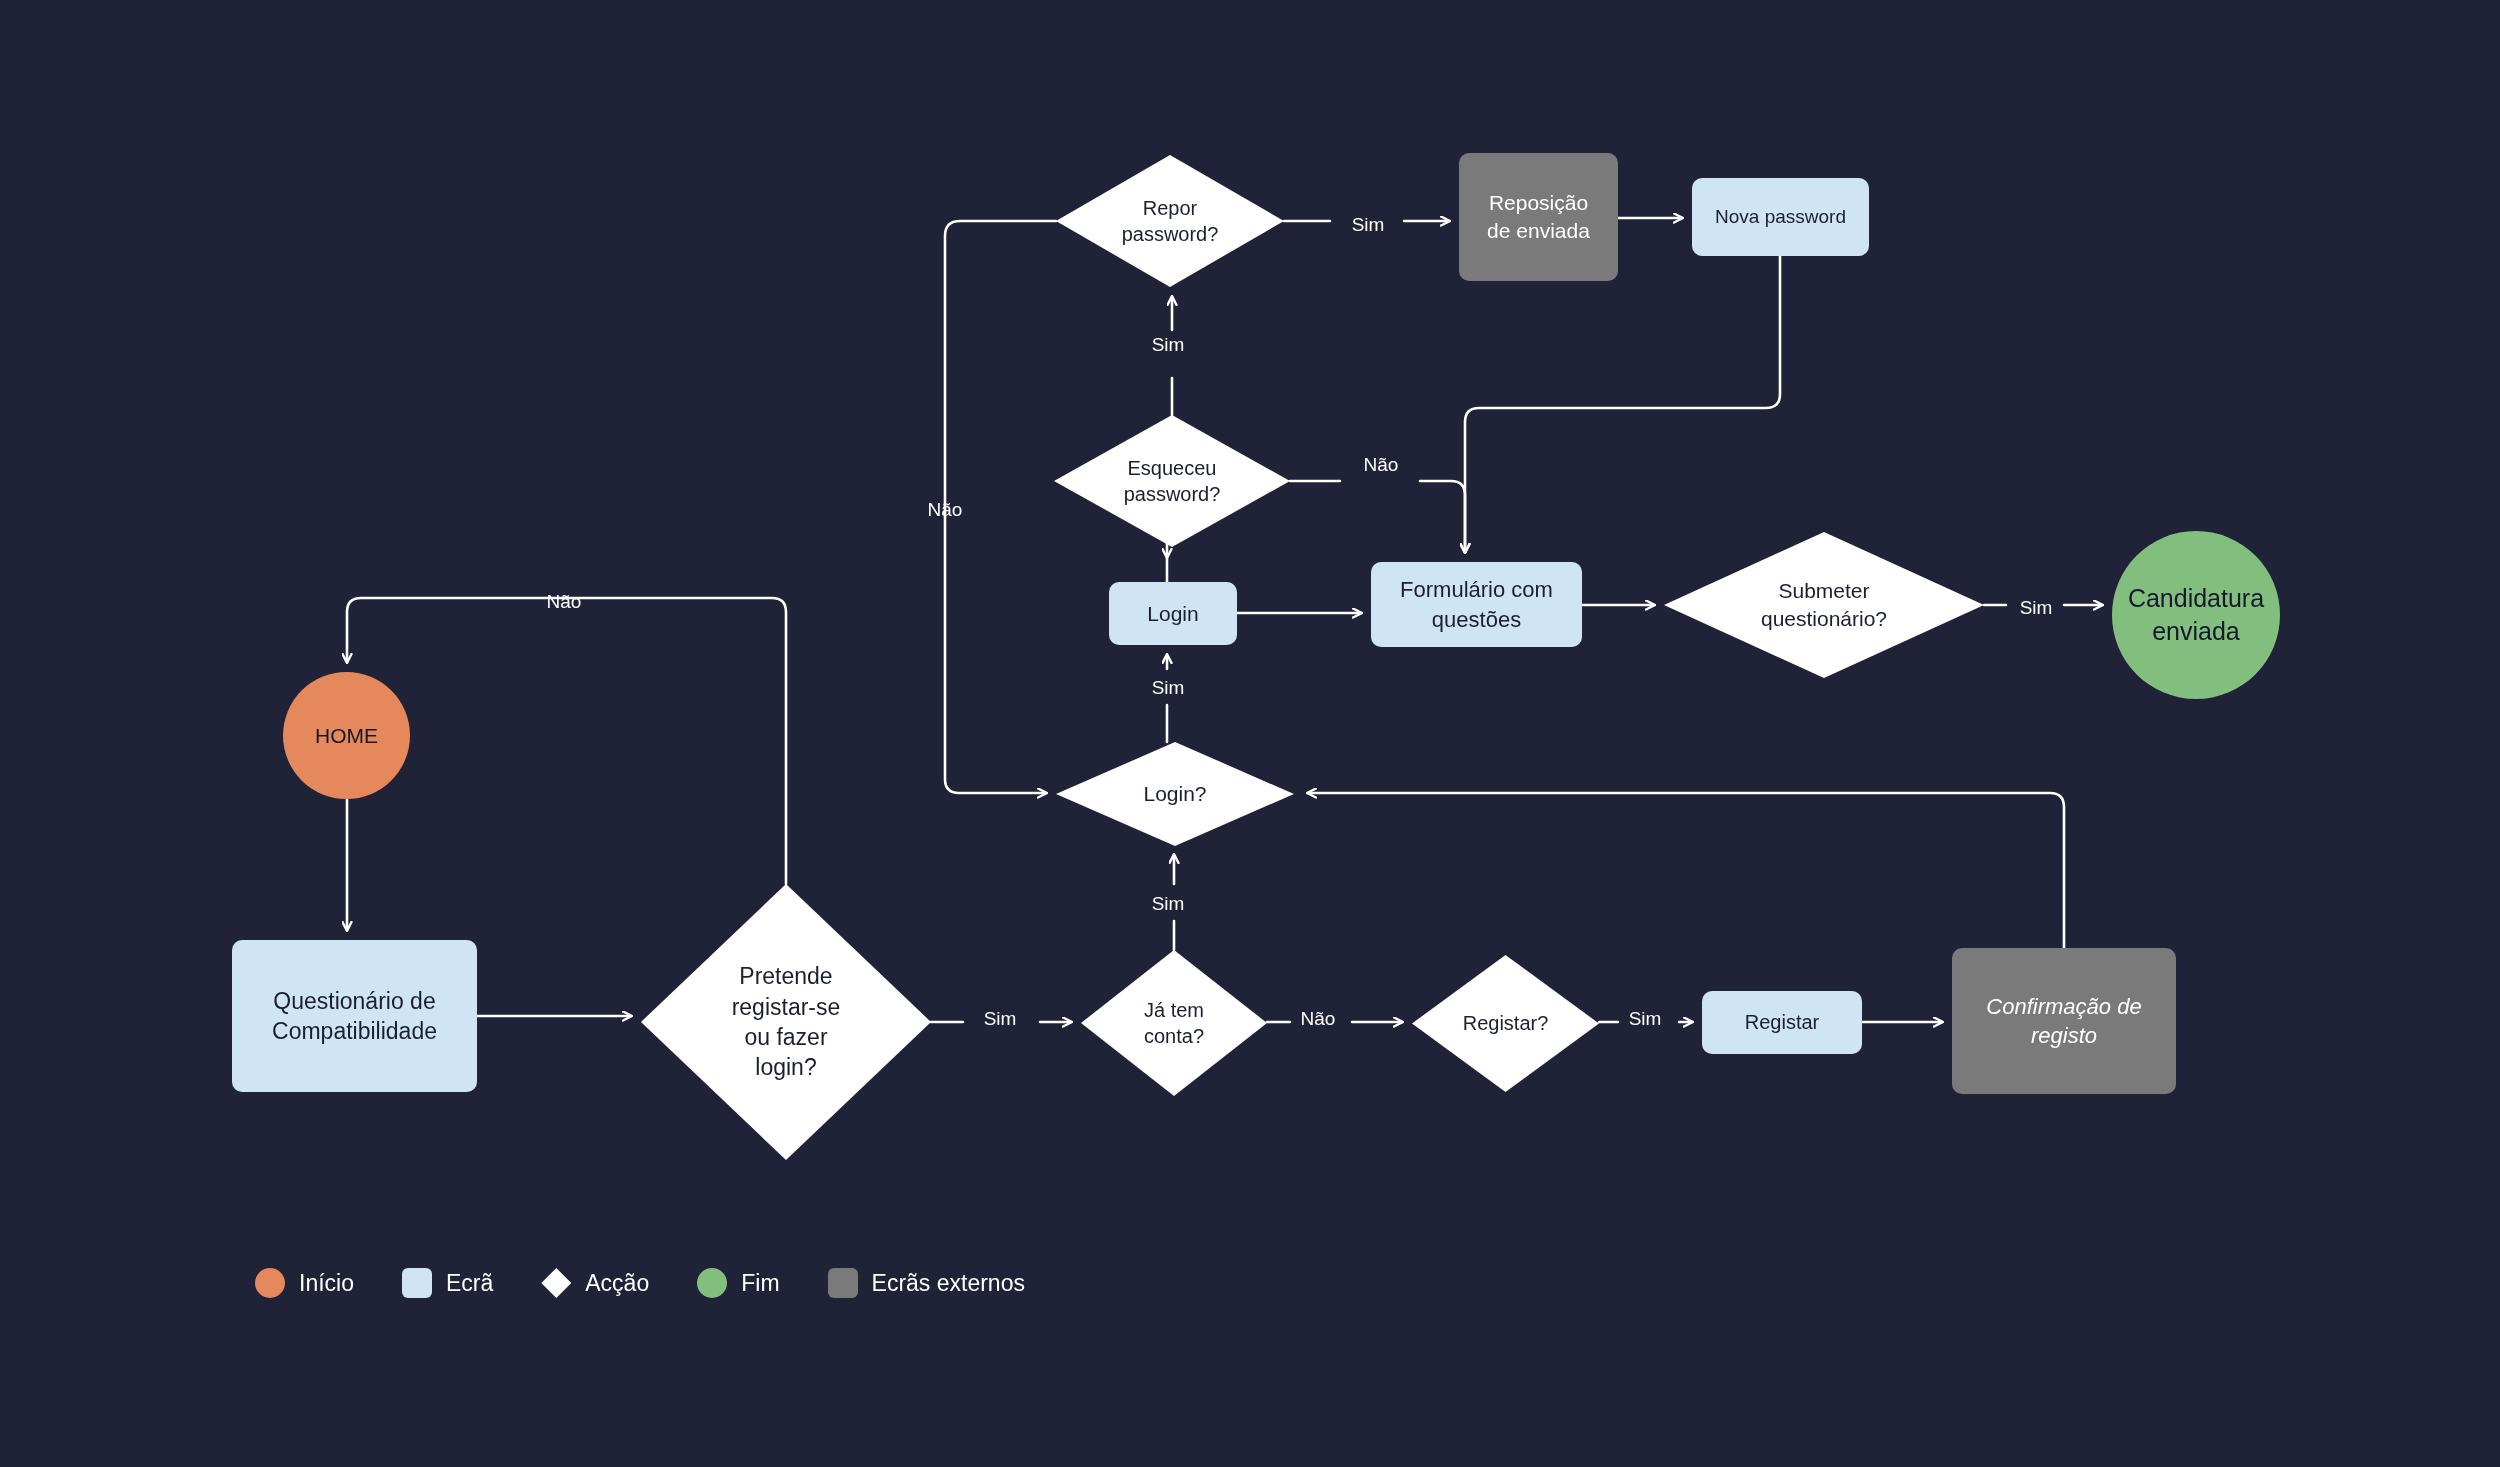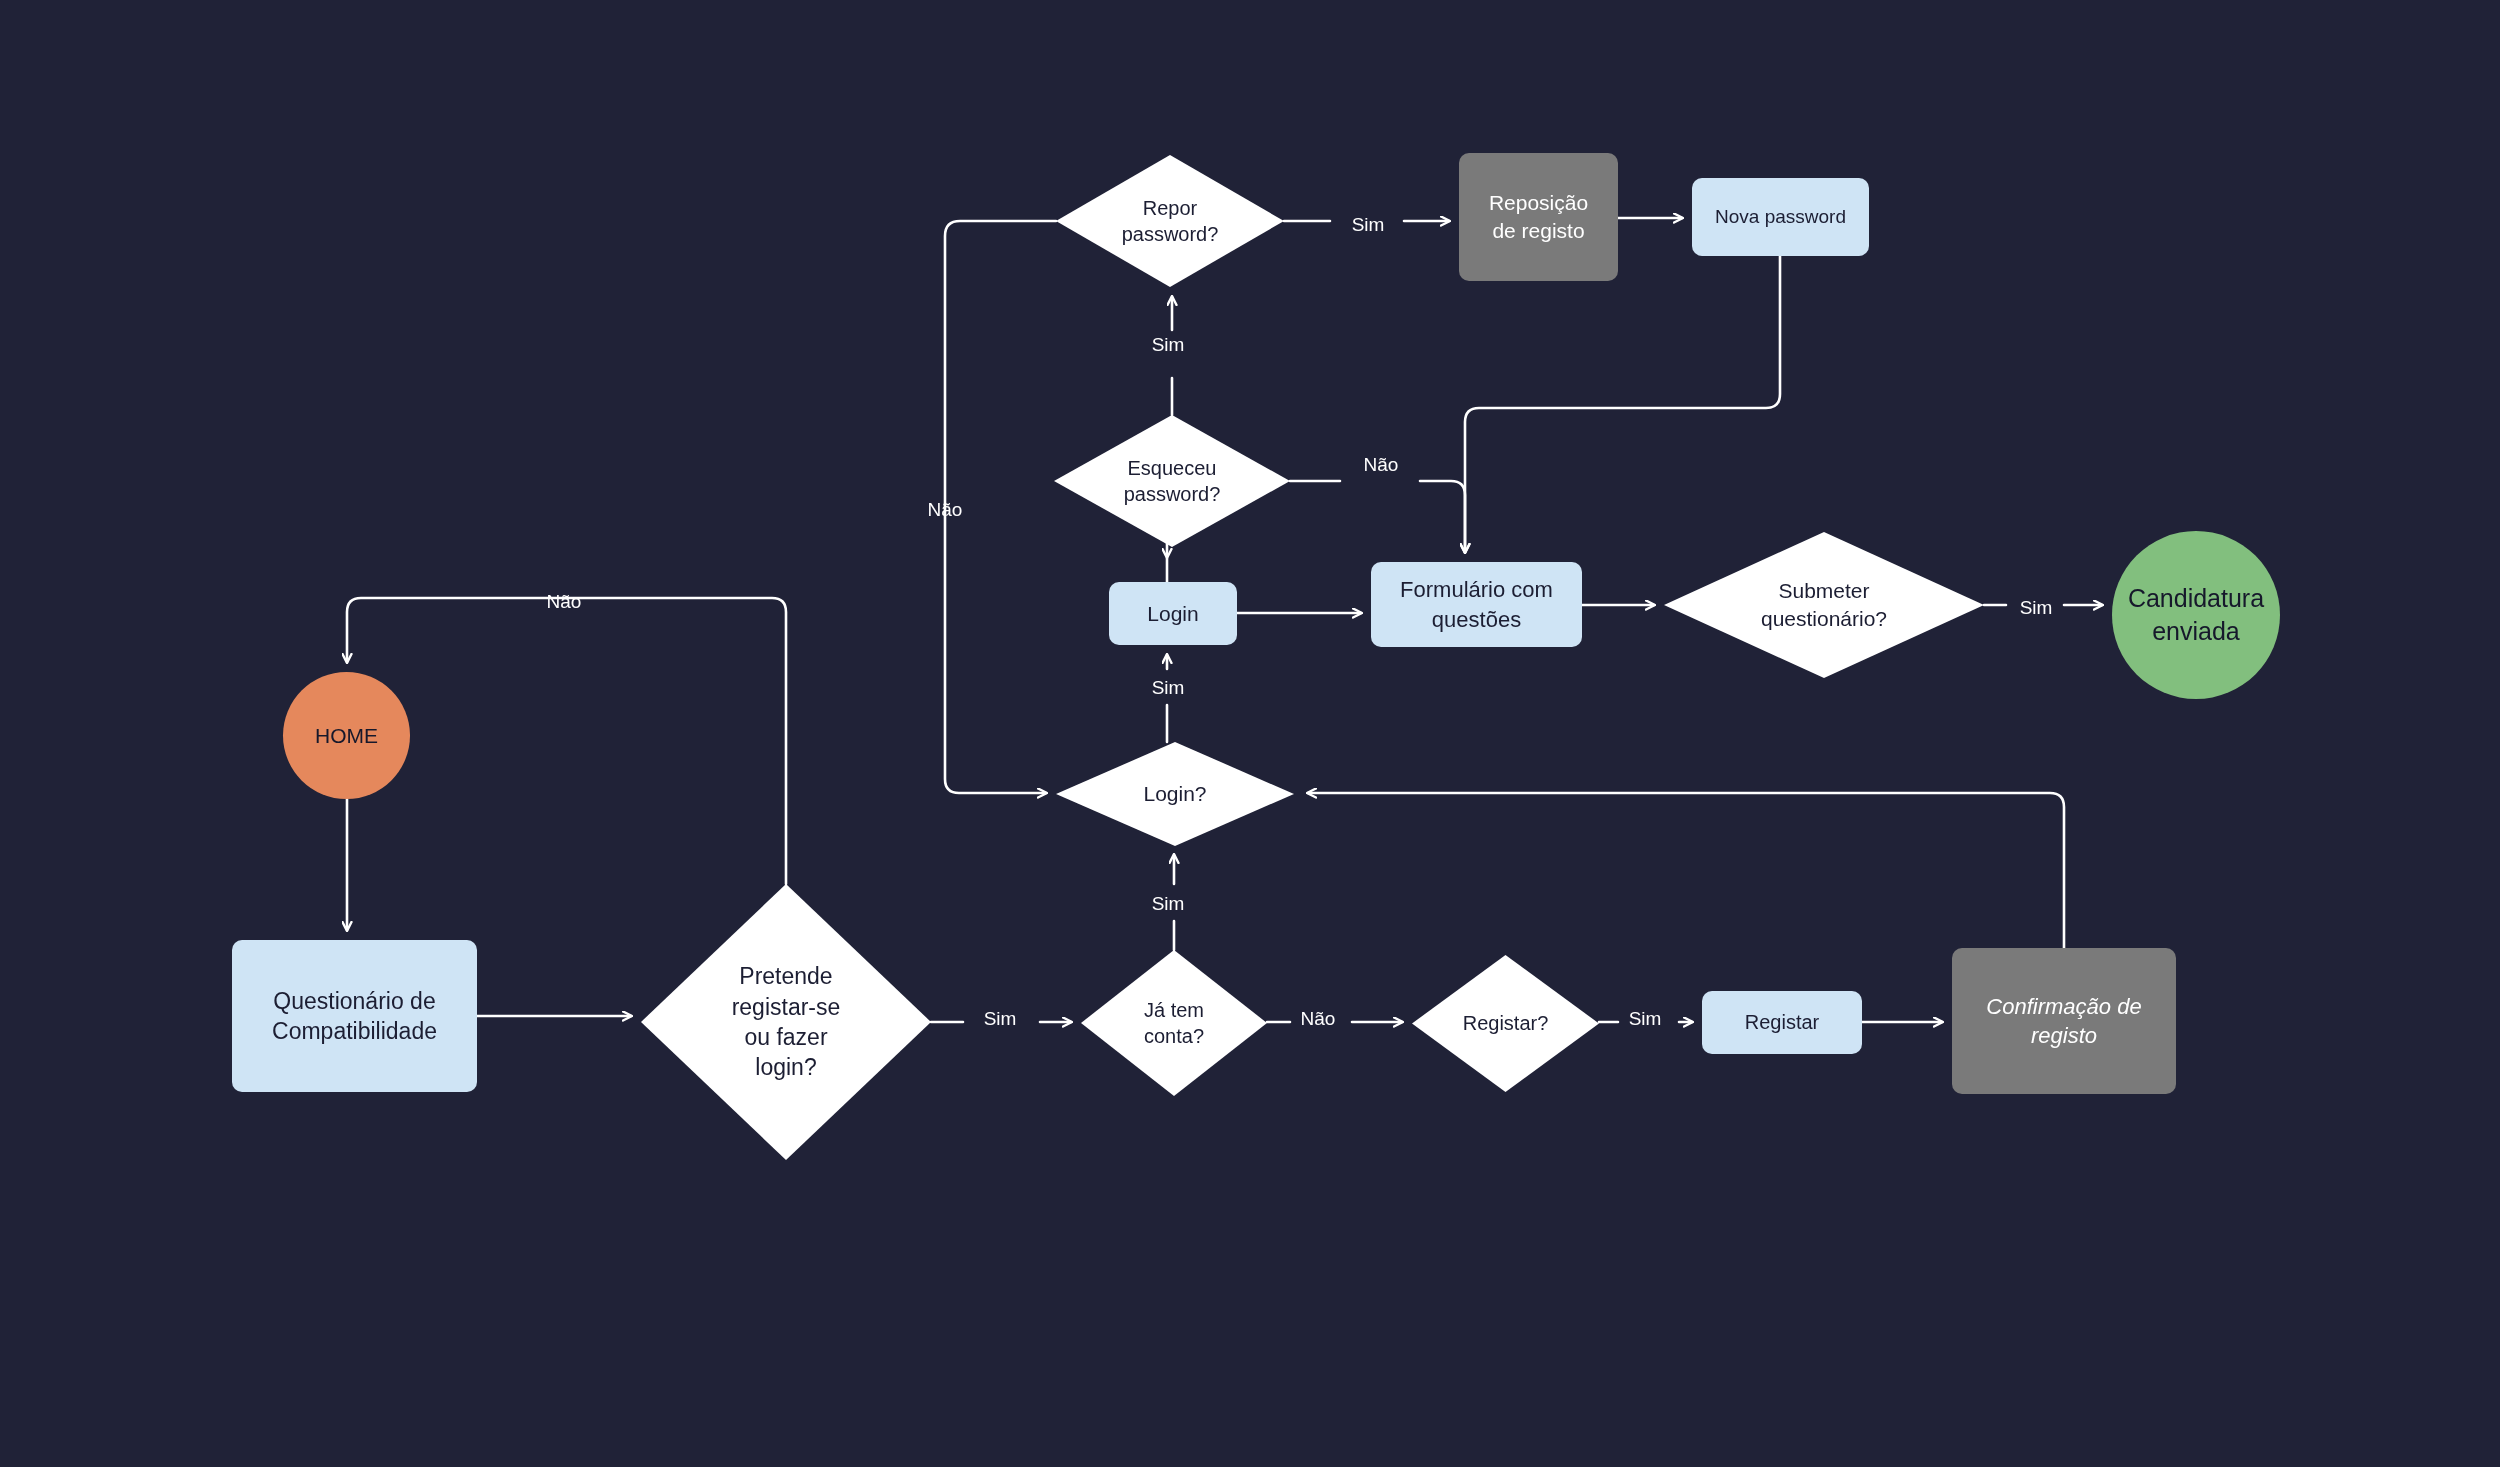--- a/index.html
+++ b/index.html
@@ -203,21 +203,21 @@
         <span class="lbl" style="font-size: 20px;">Esqueceu
 password?</span>
       </div>
       <div class="node shape-diamond c-action" style="left: 1056px; top: 155px; width: 228px; height: 132px;">
         <div class="dia"></div>
         <span class="lbl" style="font-size: 20px;">Repor
 password?</span>
       </div>
       <div class="node shape-rect c-external" style="left: 1459px; top: 153px; width: 159px; height: 128px;">
         <span class="lbl" style="font-size: 21px;">Reposição
-de registo</span>
+de enviada</span>
       </div>
       <div class="node shape-rect c-screen" style="left: 1692px; top: 178px; width: 177px; height: 78px;">
         <span class="lbl" style="font-size: 19px;">Nova password</span>
       </div>
       <div class="node shape-rect c-screen" style="left: 1371px; top: 562px; width: 211px; height: 85px;">
         <span class="lbl" style="font-size: 22px;">Formulário com
 questões</span>
       </div>
       <div class="node shape-diamond c-action" style="left: 1664px; top: 532px; width: 320px; height: 146px;">
         <div class="dia"></div>
@@ -237,14 +237,36 @@
       <div class="edge-label" style="left: 1645px; top: 1018px;">Sim</div>
       <div class="edge-label" style="left: 1168px; top: 903px;">Sim</div>
       <div class="edge-label" style="left: 1168px; top: 687px;">Sim</div>
       <div class="edge-label" style="left: 1168px; top: 344px;">Sim</div>
       <div class="edge-label" style="left: 1381px; top: 464px;">Não</div>
       <div class="edge-label" style="left: 1368px; top: 224px;">Sim</div>
       <div class="edge-label" style="left: 945px; top: 509px;">Não</div>
       <div class="edge-label" style="left: 2036px; top: 607px;">Sim</div>
     </div>
 
+  <div id="legend">
+      <div class="legend-item">
+        <div class="legend-swatch sw-circle" style="background: rgb(229, 136, 92);"></div>
+        <span class="legend-label">Início</span>
+      </div>
+      <div class="legend-item">
+        <div class="legend-swatch sw-rect" style="background: rgb(207, 228, 245);"></div>
+        <span class="legend-label">Ecrã</span>
+      </div>
+      <div class="legend-item">
+        <div class="legend-swatch sw-diamond"></div>
+        <span class="legend-label">Acção</span>
+      </div>
+      <div class="legend-item">
+        <div class="legend-swatch sw-circle" style="background: rgb(130, 191, 126);"></div>
+        <span class="legend-label">Fim</span>
+      </div>
+      <div class="legend-item">
+        <div class="legend-swatch sw-rect" style="background: rgb(122, 122, 122);"></div>
+        <span class="legend-label">Ecrãs externos</span>
+      </div>
+    </div>
 
 </div>
 
 </body></html>

